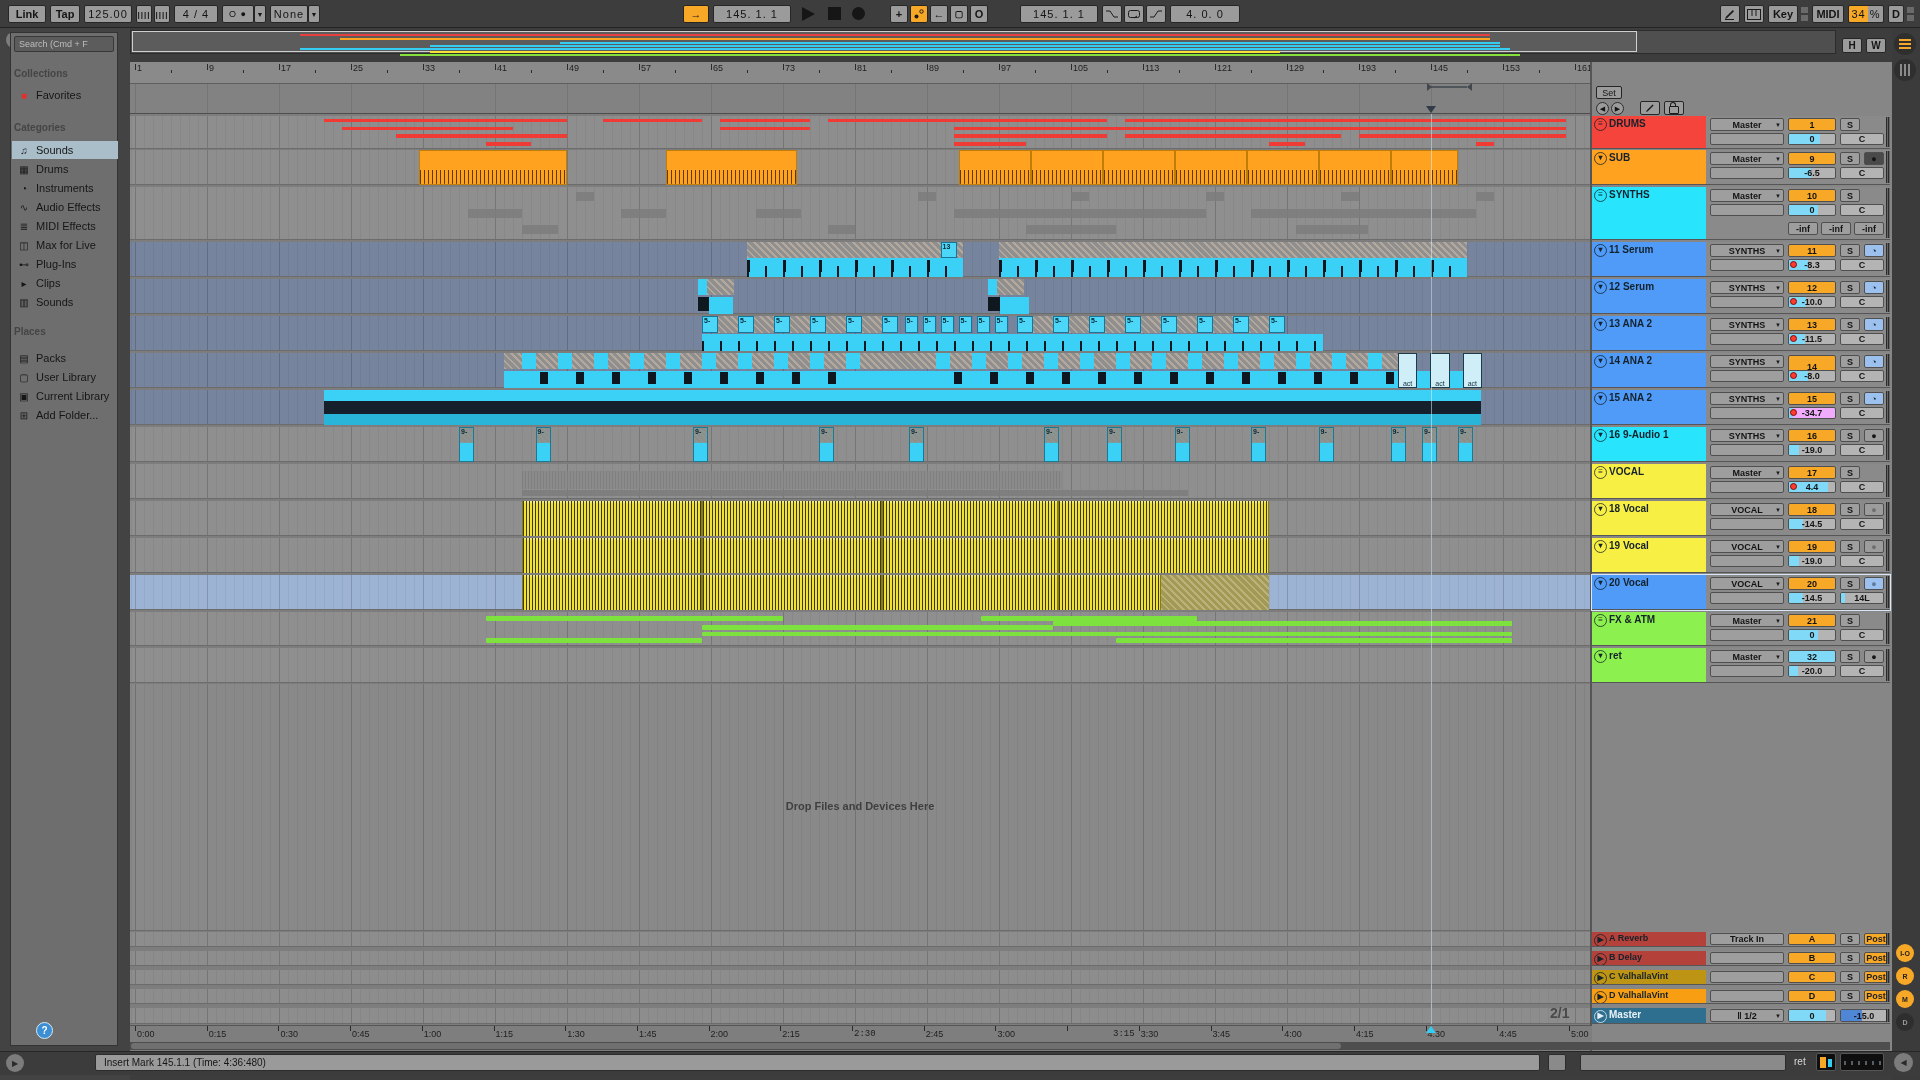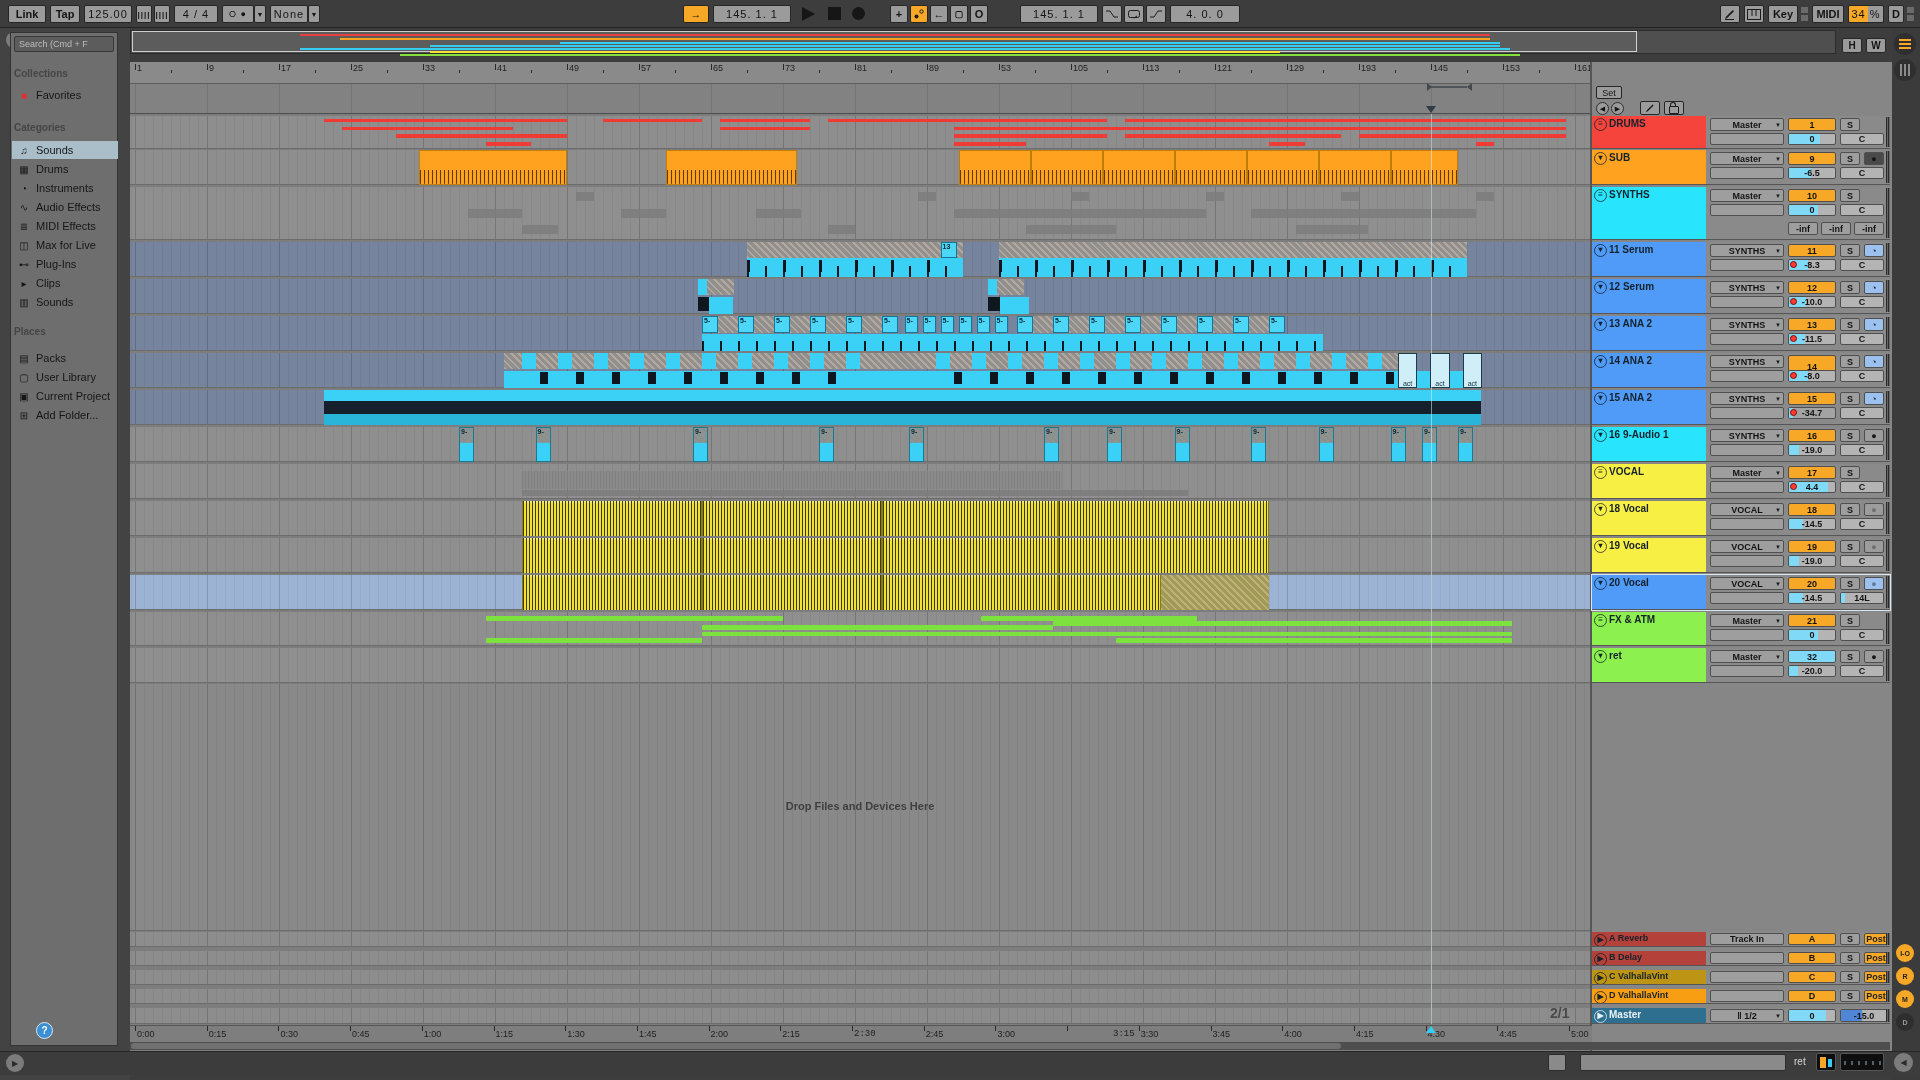--- a/index.html
+++ b/index.html
@@ -420,21 +420,21 @@
       <div class="rlbl" style="left: 641px;">57</div>
       <div class="rtick" style="left: 711px; top: 64px; height: 6px;"></div>
       <div class="rlbl" style="left: 713px;">65</div>
       <div class="rtick" style="left: 783px; top: 64px; height: 6px;"></div>
       <div class="rlbl" style="left: 785px;">73</div>
       <div class="rtick" style="left: 855px; top: 64px; height: 6px;"></div>
       <div class="rlbl" style="left: 857px;">81</div>
       <div class="rtick" style="left: 927px; top: 64px; height: 6px;"></div>
       <div class="rlbl" style="left: 929px;">89</div>
       <div class="rtick" style="left: 999px; top: 64px; height: 6px;"></div>
-      <div class="rlbl" style="left: 1001px;">53</div>
+      <div class="rlbl" style="left: 1001px;">97</div>
       <div class="rtick" style="left: 1071px; top: 64px; height: 6px;"></div>
       <div class="rlbl" style="left: 1073px;">105</div>
       <div class="rtick" style="left: 1143px; top: 64px; height: 6px;"></div>
       <div class="rlbl" style="left: 1145px;">113</div>
       <div class="rtick" style="left: 1215px; top: 64px; height: 6px;"></div>
       <div class="rlbl" style="left: 1217px;">121</div>
       <div class="rtick" style="left: 1287px; top: 64px; height: 6px;"></div>
       <div class="rlbl" style="left: 1289px;">129</div>
       <div class="rtick" style="left: 1359px; top: 64px; height: 6px;"></div>
       <div class="rlbl" style="left: 1361px;">193</div>
@@ -589,21 +589,21 @@
         <div class="hbox" style="left: 248px; top: 17px; width: 44px; height: 12px; background: rgb(180, 180, 180);">C</div>
         <div class="meterstrip"></div>
       </div>
       <div class="thead" style="top: 390px; height: 35px;">
         <div class="tname" style="background: rgb(79, 155, 247);">15 ANA 2<div class="fold">▾</div></div>
         <div class="hbox" style="left: 118px; top: 2px; width: 74px; height: 13px; background: rgb(158, 158, 158);">SYNTHS<span class="caret">▼</span></div>
         <div class="hbox" style="left: 118px; top: 17px; width: 74px; height: 12px; background: rgb(158, 158, 158);"></div>
         <div class="hbox" style="left: 196px; top: 2px; width: 48px; height: 13px; background: rgb(247, 168, 39);">15</div>
         <div class="hbox" style="left: 248px; top: 2px; width: 20px; height: 13px; background: rgb(158, 158, 158);">S</div>
         <div class="hbox" style="left: 272px; top: 2px; width: 20px; height: 13px; background: rgb(157, 193, 239); color: rgb(20, 40, 60);">◔</div>
-        <div class="hbox" style="left: 196px; top: 17px; width: 48px; height: 12px; background: #a3a3a3;">
+        <div class="hbox" style="left: 196px; top: 17px; width: 48px; height: 12px; background: #f0abfc;">
           <div class="vfill" style="width: 8%;"></div>
           <span class="vtxt">-34.7</span>
           <div class="adot"></div>
         </div>
         <div class="hbox" style="left: 248px; top: 17px; width: 44px; height: 12px; background: rgb(180, 180, 180);">C</div>
         <div class="meterstrip"></div>
       </div>
       <div class="thead" style="top: 427px; height: 35px;">
         <div class="tname" style="background: rgb(40, 228, 252);">16 9-Audio 1<div class="fold">▾</div></div>
         <div class="hbox" style="left: 118px; top: 2px; width: 74px; height: 13px; background: rgb(158, 158, 158);">SYNTHS<span class="caret">▼</span></div>
@@ -851,38 +851,39 @@
       <div class="bitem" style="top: 349px;">
         <span class="ic">▤</span>
         <span>Packs</span>
       </div>
       <div class="bitem" style="top: 368px;">
         <span class="ic">▢</span>
         <span>User Library</span>
       </div>
       <div class="bitem" style="top: 387px;">
         <span class="ic">▣</span>
-        <span>Current Project</span>
+        <span>Current Library</span>
       </div>
       <div class="bitem" style="top: 406px;">
         <span class="ic">⊞</span>
         <span>Add Folder...</span>
       </div>
     </div>
   <div class="circbtn" style="left:36px;top:1022px;width:17px;height:17px;background:#3b8fd4;border:1px solid #dce8f2;color:#fff;font-size:10px;font-weight:bold;z-index:25;">?</div>
 
   <div id="gen-toggles">
       <div class="circbtn" style="left: 1896px; top: 944px; width: 18px; height: 18px; background: rgb(247, 168, 39); color: rgb(34, 34, 34); font-size: 7px; font-weight: bold;">I-O</div>
       <div class="circbtn" style="left: 1896px; top: 967px; width: 18px; height: 18px; background: rgb(247, 168, 39); color: rgb(34, 34, 34); font-size: 7px; font-weight: bold;">R</div>
       <div class="circbtn" style="left: 1896px; top: 990px; width: 18px; height: 18px; background: rgb(247, 168, 39); color: rgb(34, 34, 34); font-size: 7px; font-weight: bold;">M</div>
       <div class="circbtn" style="left: 1896px; top: 1013px; width: 18px; height: 18px; background: rgb(46, 46, 46); color: rgb(153, 153, 153); font-size: 7px; font-weight: bold;">D</div>
     </div>
 
   <div class="bx" style="left:0;top:1051px;width:1920px;height:24px;background:#3c3c3c;border-top:1px solid #262626;"></div>
   <div class="circbtn" style="left:6px;top:1054px;width:18px;height:18px;background:#7c7c7c;color:#2a2a2a;font-size:8px;">▶</div>
+  <div class="bx" style="left:95px;top:1054px;width:1445px;height:17px;background:#9a9a9a;border:1px solid #2c2c2c;border-radius:2px;font-size:10px;color:#161616;display:flex;align-items:center;padding-left:8px;">Insert Mark 145.1.1 (Time: 4:36:480)</div>
   <div class="bx" style="left:1548px;top:1054px;width:18px;height:17px;background:#8a8a8a;border:1px solid #2c2c2c;border-radius:2px;"></div>
   <div class="bx" style="left:1580px;top:1054px;width:206px;height:17px;background:#8a8a8a;border:1px solid #2c2c2c;border-radius:2px;"></div>
   <div class="bx" style="left:1794px;top:1056px;font-size:10px;color:#d8d8d8;">ret</div>
   <div class="bx" style="left:1816px;top:1053px;width:20px;height:18px;background:#0e0e0e;border:1px solid #555;border-radius:2px;">
     <div style="position:absolute;left:3px;top:3px;width:6px;height:11px;background:#f7a827;"></div>
     <div style="position:absolute;left:11px;top:5px;width:4px;height:8px;background:#35cdf2;"></div>
   </div>
   <div class="bx" style="left:1840px;top:1053px;width:44px;height:18px;background:#0e0e0e;border:1px solid #555;border-radius:2px;">
     <div style="position:absolute;left:3px;top:7px;width:38px;height:4px;background:repeating-linear-gradient(90deg,#53606a 0,#53606a 2px,#0e0e0e 2px,#0e0e0e 7px);"></div>
   </div>

